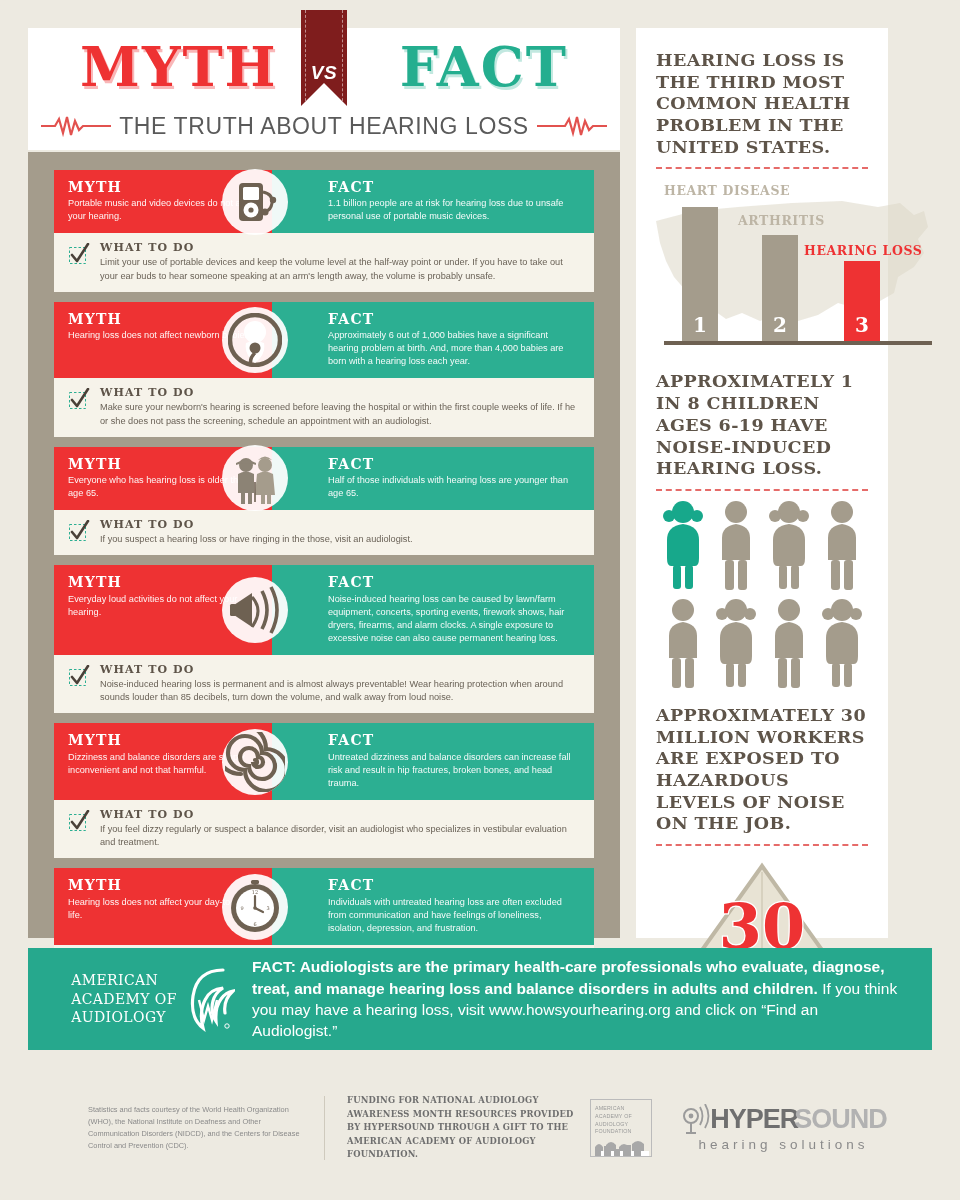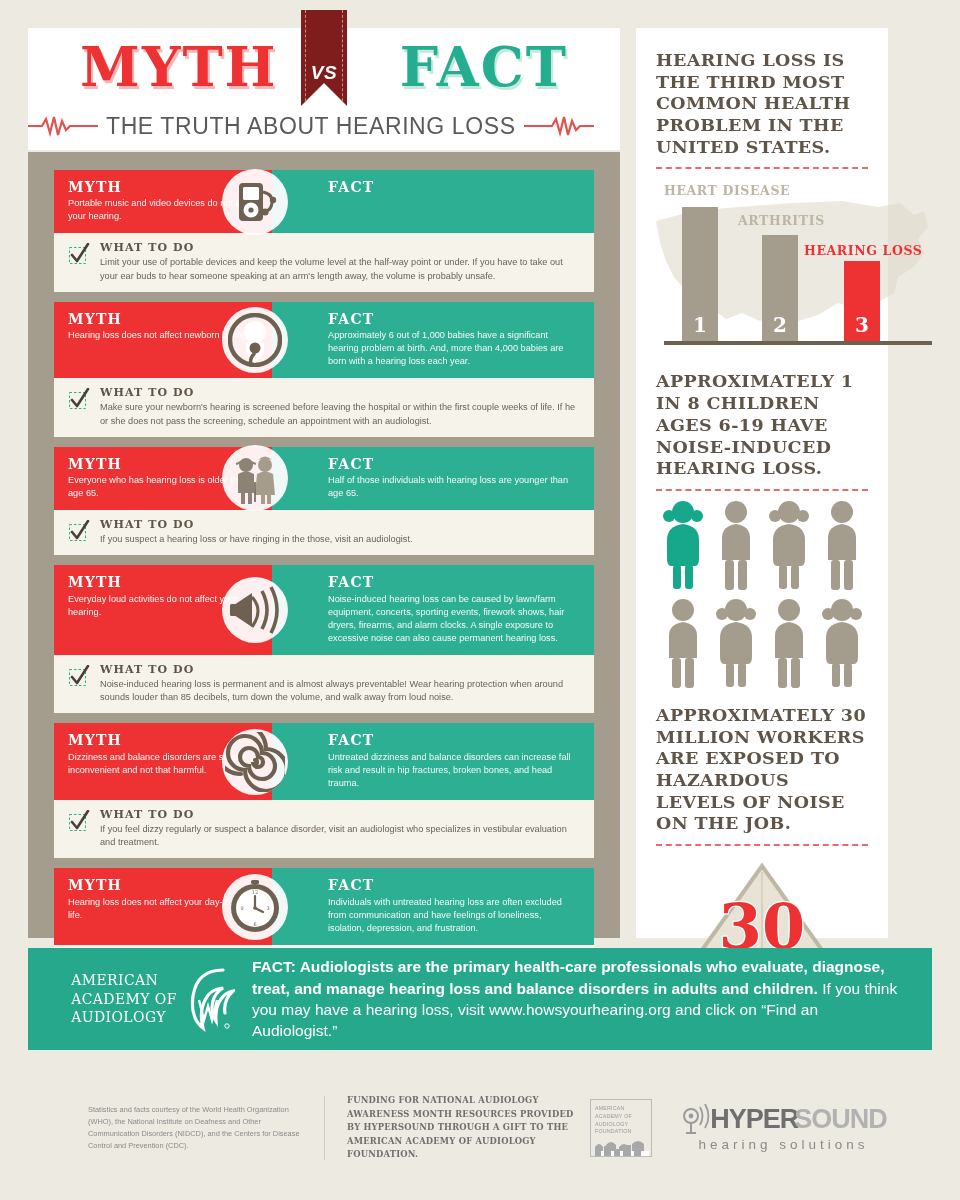--- a/index.html
+++ b/index.html
@@ -47,21 +47,21 @@
   .ribbon::before{
     content:""; position:absolute; left:4px; top:0; right:4px; bottom:0;
     border-left:1px dashed rgba(255,255,255,.5);
     border-right:1px dashed rgba(255,255,255,.5);
   }
   .ribbon span {
     color: #FFFFFF; font-family: "Liberation Sans", sans-serif;
     font-size: 19px; font-weight: bold; letter-spacing: .5px;
   }
   .subtitle-row {
-    display: flex; align-items: center; gap: 8px;
+    display: flex; align-items: center; justify-content: center; gap: 8px;
     height: 40px;
   }
   .subtitle-row .sub {
     font-family: "Liberation Sans", sans-serif;
     font-size: 23px; color: #5A5A5A; letter-spacing: .6px;
   }
   .ekg { flex: 0 0 auto; }
 
   
   .left-panel {
@@ -236,20 +236,21 @@
               <rect x="14" y="11" width="16" height="13" rx="1.5" fill="#FFF"></rect>
               <circle cx="22" cy="34" r="7.5" fill="#FFF"></circle>
               <circle cx="22" cy="34" r="2.6" fill="#6E6152"></circle>
               <path d="M34 16 q10 2 9 11 q-1 7 -6 8" fill="none" stroke="#6E6152" stroke-width="3"></path>
               <circle cx="36" cy="36" r="3.6" fill="#6E6152"></circle>
               <circle cx="44" cy="24" r="3.2" fill="#6E6152"></circle>
             </svg>
           </div>
           <div class="fact-cell">
             <div class="mf-title">FACT</div>
+            <div class="mf-text">1.1 billion people are at risk for hearing loss due to unsafe personal use of portable music devices.</div>
           </div>
         </div>
         <div class="wtd-row">
           <div class="check-box">
             <svg width="22" height="22" viewBox="0 0 22 22">
               <rect x="1.5" y="4.5" width="16" height="16" fill="none" stroke="#2CAF92" stroke-width="1" stroke-dasharray="2.5 2"></rect>
               <path d="M4 12 L9 18 L20 1" fill="none" stroke="#4A4038" stroke-width="2.6" stroke-linecap="round" stroke-linejoin="round"></path>
             </svg>
           </div>
           <div class="wtd-body">

